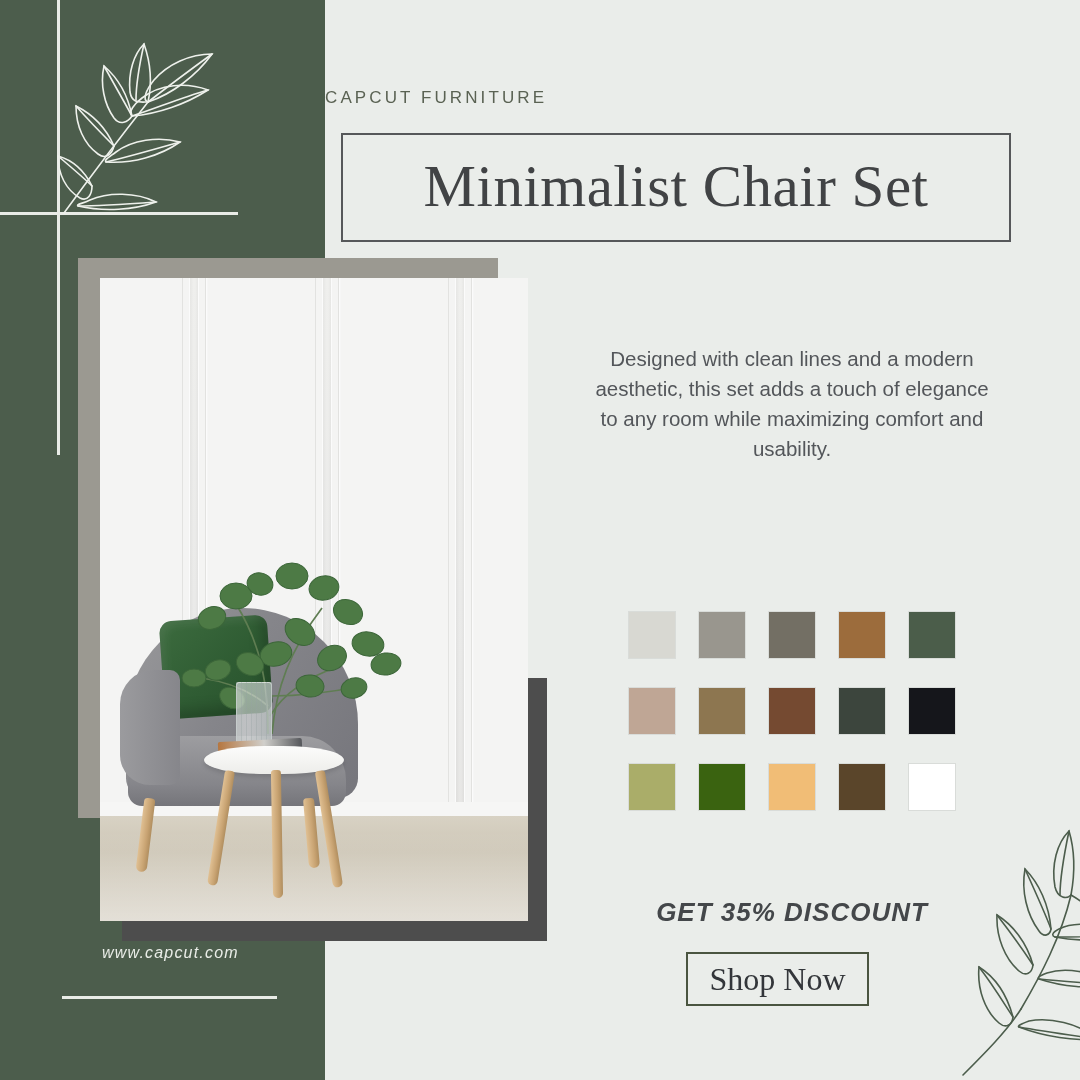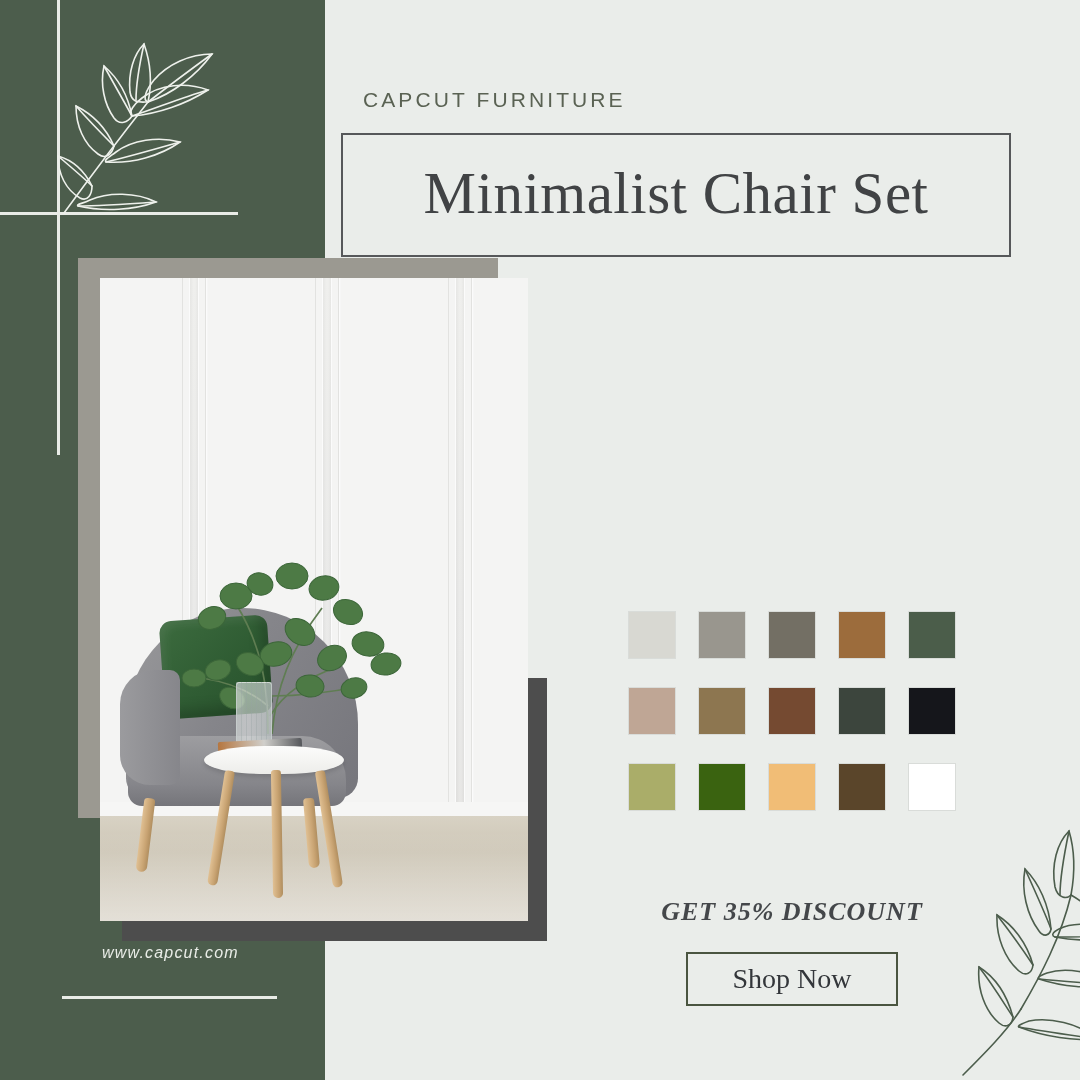--- a/index.html
+++ b/index.html
@@ -102,25 +102,25 @@
     border-radius:3px 3px 6px 6px;
     box-shadow: inset 0 0 0 1px rgba(255,255,255,.55);
   }
   .ph-vase::after{
     content:""; position:absolute; inset:0;
     background:repeating-linear-gradient(90deg,rgba(150,162,162,.35) 0 1px,transparent 1px 5px);
   }
 
   
   .eyebrow {
-    position:absolute; left:363px; top:88px;
-    font-size:21px; letter-spacing:3.1px; color:#5a6253; font-weight:400;
+    position:absolute; left:325px; top:88px;
+    font-size:17px; letter-spacing:3.1px; color:#5a6253; font-weight:400;
   }
   .title-box {
-    position:absolute; left:341px; top:133px; width:670px; height:124px;
+    position:absolute; left:341px; top:133px; width:670px; height:109px;
     border:2px solid #56585a;
   }
   .title-text {
     position:absolute; left:0; right:0; top:50%; transform:translateY(-52%);
     text-align:center;
     font-family:"Liberation Serif", serif;
     font-size:59px; color:#414345; letter-spacing:.5px; white-space:nowrap;
   }
 
   .desc {
@@ -137,27 +137,27 @@
   .swatch-grid {
     position:absolute; left:629px; top:612px;
     display:grid; grid-template-columns:repeat(5,46px); grid-template-rows:repeat(3,46px);
     column-gap:24px; row-gap:30px;
   }
   .swatch { width:46px; height:46px; box-shadow:0 0 0 1px rgba(0,0,0,.07); }
 
   .discount {
     position:absolute; left:586px; top:897px; width:412px;
     text-align:center; font-style:italic; font-weight:600;
-    font-size:26px; letter-spacing:1px; color:#44474a;font-family:Liberation Serif, serif;
+    font-size:26px; letter-spacing:1px; color:#44474a;
   }
   .shop-btn {
-    position:absolute; left:686px; top:952px; width:212px; height:54px;
+    position:absolute; left:686px; top:952px; width:183px; height:54px;
     border:2px solid #4a5540; background:transparent;
     display:flex; align-items:center; justify-content:center;
-    font-family:"Liberation Serif", serif; font-size:28px; color:#33363a;
+    font-family:"Liberation Serif", serif; font-size:32px; color:#33363a;
     cursor:pointer;
   }
 </style>
 </head>
 <body>
 
 <div class="poster">
 
   <div class="green-panel">
 
@@ -247,20 +247,21 @@
     <div class="ph-leg" style="left:172px; top:492px; width:10px; height:128px; transform:rotate(-1deg);"></div>
     <div class="ph-leg" style="left:224px; top:492px; width:10px; height:118px; transform:rotate(-9deg);"></div>
   </div>
 
   <div class="eyebrow">CAPCUT FURNITURE</div>
 
   <div class="title-box">
     <div class="title-text">Minimalist Chair Set</div>
   </div>
 
+  <div class="desc">Designed with clean lines and a modern aesthetic, this set adds a touch of elegance to any room while maximizing comfort and usability.</div>
 
 
   <div class="swatch-grid">
     <div class="swatch" style="background: rgb(216, 216, 210);"></div>
     <div class="swatch" style="background: rgb(153, 150, 142);"></div>
     <div class="swatch" style="background: rgb(115, 111, 100);"></div>
     <div class="swatch" style="background: rgb(156, 108, 60);"></div>
     <div class="swatch" style="background: rgb(75, 93, 74);"></div>
     <div class="swatch" style="background: rgb(191, 166, 149);"></div>
     <div class="swatch" style="background: rgb(141, 118, 80);"></div>

